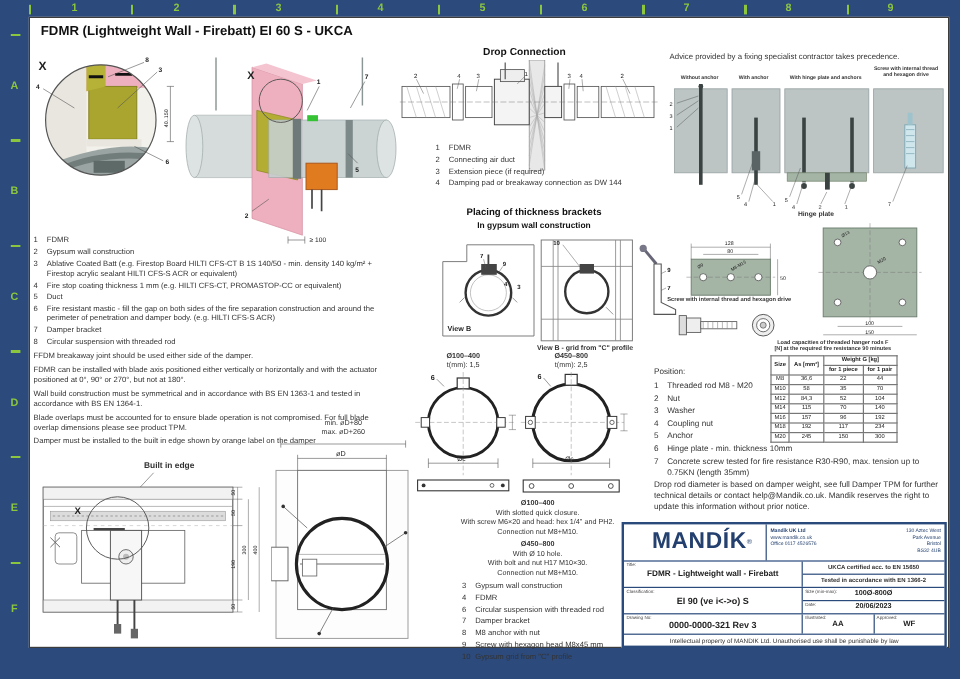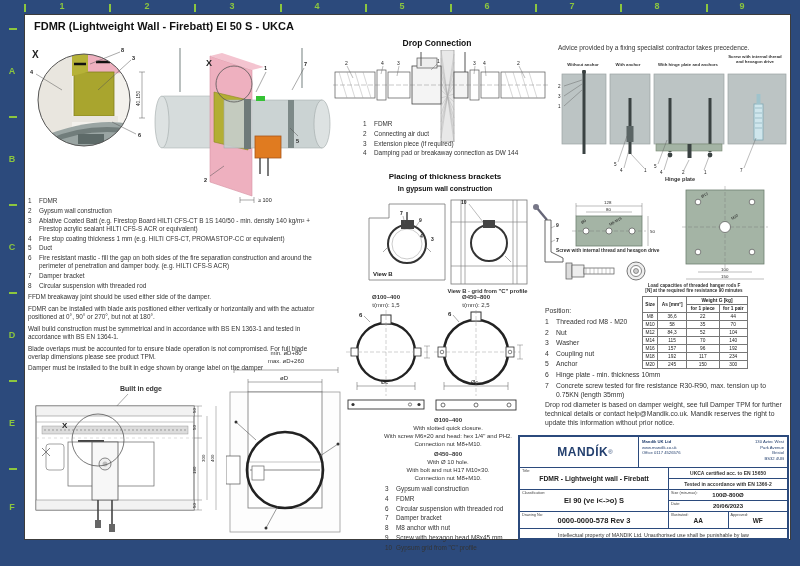--- a/index.html
+++ b/index.html
@@ -42,21 +42,21 @@
   <span class="a gridnum" style="left:647px;top:1px;">8</span>
   <span class="a gridnum" style="left:732px;top:1px;">9</span>
 
   <span class="a gridrow" style="left:5px;top:66px;">A</span>
   <span class="a gridrow" style="left:5px;top:154px;">B</span>
   <span class="a gridrow" style="left:5px;top:242px;">C</span>
   <span class="a gridrow" style="left:5px;top:330px;">D</span>
   <span class="a gridrow" style="left:5px;top:418px;">E</span>
   <span class="a gridrow" style="left:5px;top:502px;">F</span>
 
-  <div class="a b" style="left:34px;top:20px;font-size:11px;color:#111;">FDMR (Lightweight Wall - Firebatt) EI 50 S - UKCA</div>
+  <div class="a b" style="left:34px;top:20px;font-size:11px;color:#111;">FDMR (Lightweight Wall - Firebatt) EI 60 S - UKCA</div>
 
   <svg class="a" style="left:28px;top:42px;" width="126" height="112" viewBox="0 0 126 112">
     <defs>
         <clipPath id="cx">
           <circle cx="56" cy="58" r="46"></circle>
         </clipPath>
       </defs>
     <g clip-path="url(#cx)">
       <rect x="10" y="12" width="100" height="100" fill="#f3f1ec"></rect>
       <polygon points="10,12 44,12 44,112 10,112" fill="#e9e6df"></polygon>
@@ -542,21 +542,21 @@
     <div class="li">
         <span class="n">7</span>
         <span>Concrete screw tested for fire resistance R30-R90, max. tension up to 0.75KN (length 35mm)</span>
       </div>
   </div>
   <div class="a s2" style="left:545px;top:400px;width:245px;">Drop rod diameter is based on damper weight, see full Damper TPM for further technical details or contact help@Mandik.co.uk. Mandik reserves the right to update this information without prior notice.</div>
 
   <div class="a tb" style="left:518px;top:435px;width:267px;height:101px;">
     <div style="display:flex;height:30px;border-bottom:1.5px solid #2b4a7c;">
       <div style="width:118px;border-right:1.5px solid #2b4a7c;display:flex;align-items:center;justify-content:center;">
-        <span style="font-size:12px;font-weight:bold;letter-spacing:0.5px;color:#24406f;margin-left:12px;">MANDÍK</span>
+        <span style="font-size:19px;font-weight:bold;letter-spacing:0.5px;color:#24406f;margin-left:12px;">MANDÍK</span>
           <sup style="font-size:6px;color:#24406f;">®</sup>
       </div>
       <div style="flex:1;display:flex;justify-content:space-between;padding:2px 3px;font-size:4.2px;line-height:5.6px;color:#24406f;">
         <div>
           <div class="b">Mandik UK Ltd</div>
           <div>www.mandik.co.uk</div>
           <div>Office 0117 4526576</div>
         </div>
         <div style="text-align:right;">
           <div>130 Aztec West</div>
@@ -588,21 +588,21 @@
         </div>
         <div style="flex:1;position:relative;">
           <span class="tb-label">Date:</span>
           <div class="tb-value" style="font-size:6px;">20/06/2023</div>
         </div>
       </div>
     </div>
     <div style="display:flex;height:16px;border-bottom:1.5px solid #2b4a7c;">
       <div class="tb-cell" style="position:relative;width:148px;border-right:1.5px solid #2b4a7c;">
         <span class="tb-label">Drawing No:</span>
-        <div class="tb-value" style="font-size:7.5px;">0000-0000-578  Rev  3</div>
+        <div class="tb-value" style="font-size:7.5px;">0000-0000-321  Rev  3</div>
       </div>
       <div style="flex:1;position:relative;border-right:1px solid #2b4a7c;">
         <span class="tb-label">Illustrated:</span>
         <div class="tb-value" style="font-size:6.5px;">AA</div>
       </div>
       <div style="flex:1;position:relative;">
         <span class="tb-label">Approved:</span>
         <div class="tb-value" style="font-size:6.5px;">WF</div>
       </div>
     </div>

